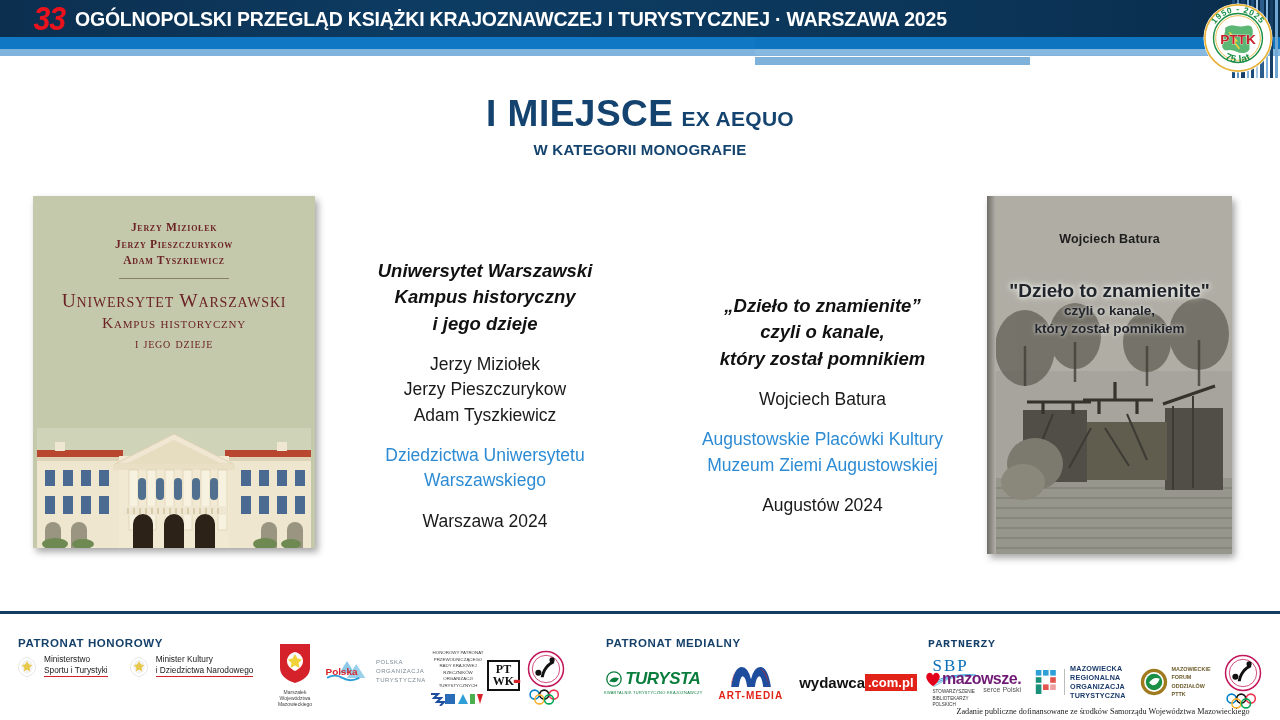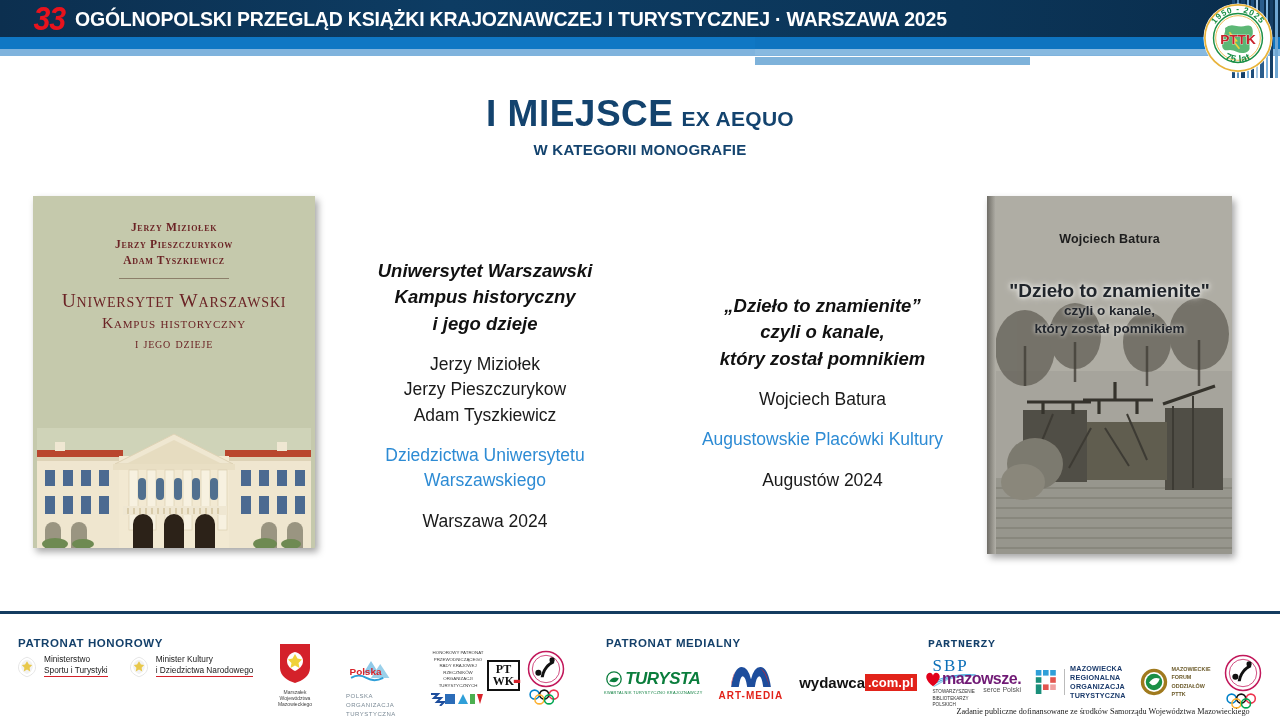--- a/index.html
+++ b/index.html
@@ -516,20 +516,21 @@
   <div class="bk-title">
     <div>„Dzieło to znamienite”</div>
     <div>czyli o kanale,</div>
     <div>który został pomnikiem</div>
   </div>
   <div class="bk-authors">
     <div>Wojciech Batura</div>
   </div>
   <div class="bk-pub">
     <div>Augustowskie Placówki Kultury</div>
+    <div>Muzeum Ziemi Augustowskiej</div>
   </div>
   <div class="bk-place">Augustów 2024</div>
 </div>
 
 <div class="footer-rule"></div>
 <div class="footer">
 
   <div class="foot-head fh-1">PATRONAT HONOROWY</div>
   <div class="foot-head fh-2">PATRONAT MEDIALNY</div>
   <div class="foot-head fh-3">PARTNERZY</div>
@@ -566,21 +567,21 @@
       <path d="M3 2 h30 v24 c0 8 -8 13 -15 15 c-7 -2 -15 -7 -15 -15 z" fill="#d4212a"></path>
       <path d="M18 10 c5 1 8 5 8 9 c0 5 -4 8 -8 10 c-4 -2 -8 -5 -8 -10 c0 -4 3 -8 8 -9 z" fill="#ffffff"></path>
       <path d="M18 12 l2.5 4.5 l4.5 1 l-3.5 3.5 l1 5 l-4.5 -2.5 l-4.5 2.5 l1 -5 l-3.5 -3.5 l4.5 -1 z" fill="#f0d23a"></path>
     </svg>
     <div class="tiny" style="margin-top:2px;">
       <div>Marszałek</div>
       <div>Województwa Mazowieckiego</div>
     </div>
   </div>
 
-  <div class="logo-row" style="left:346px; top:42px; gap:6px;flex-direction:column;">
+  <div class="logo-row" style="left:324px; top:42px; gap:6px;">
     <svg width="46" height="30" viewBox="0 0 60 38" aria-hidden="true">
       <path d="M30 6 l10 16 h-20 z" fill="#8fc9e8"></path>
       <path d="M42 10 l12 18 h-24 z" fill="#9ad0ea"></path>
       <path d="M4 28 q10 -6 20 0 q10 6 22 0" stroke="#2f9fd8" stroke-width="2.4" fill="none"></path>
       <text x="2" y="24" font-family="Liberation Sans, sans-serif" font-size="13" font-weight="bold" fill="#d8232a">Pol</text>
       <text x="22" y="24" font-family="Liberation Sans, sans-serif" font-size="13" font-weight="bold" fill="#d8232a">ska</text>
     </svg>
     <div class="tiny" style="font-size:6px;color:#7b8a96;line-height:1.5;letter-spacing:0.5px;">
       <div>POLSKA</div>
       <div>ORGANIZACJA</div>

